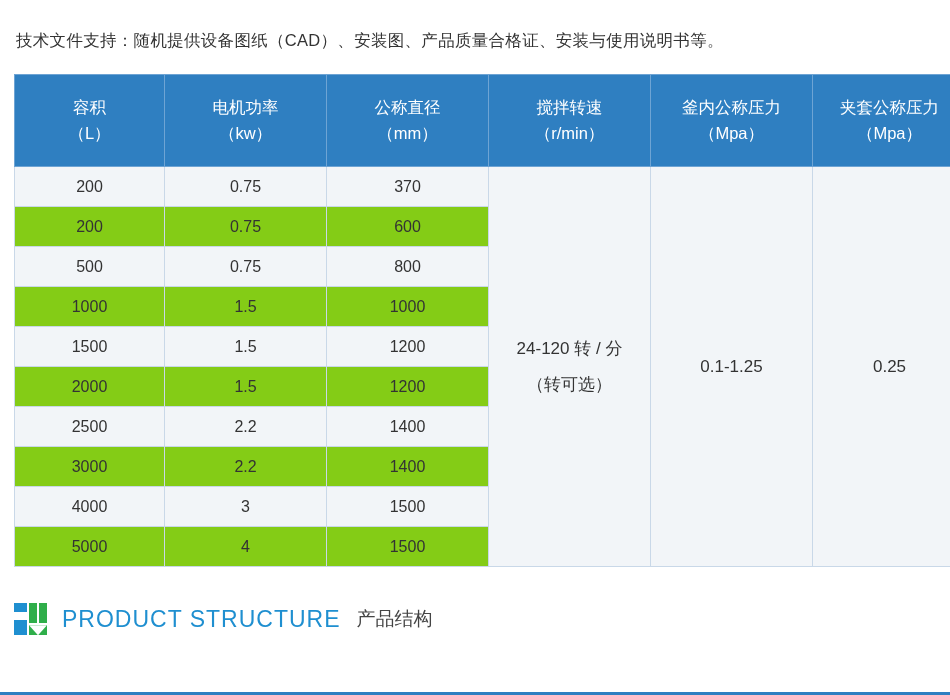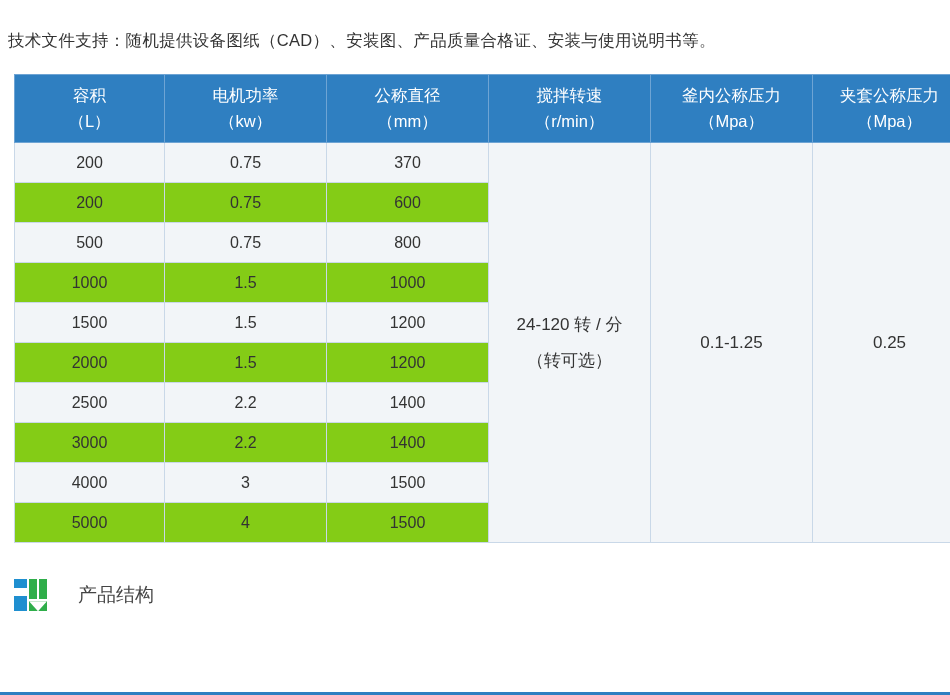--- a/index.html
+++ b/index.html
@@ -95,41 +95,41 @@
   .title-cn {
     font-size: 19px;
     color: #444444;
     margin-left: 16px;
   }
 
   
   .intro {
     font-size: 16.5px;
     color: #333333;
-    padding: 30px 0 0 8px;
+    padding: 30px 0 0 16px;
     letter-spacing: 0.3px;
   }
 
   
   .table-wrap {
     padding: 22px 14px 0 14px;
   }
   table.params {
     border-collapse: collapse;
     width: 922px;
     table-layout: fixed;
   }
   table.params th {
     background: #2f7fc1;
     color: #ffffff;
     font-weight: normal;
     font-size: 16.5px;
     line-height: 1.55;
     border: 1px solid #6ea4d4;
-    padding: 8px 2px;
+    padding: 20px 2px;
     vertical-align: middle;
   }
   table.params td {
     border: 1px solid #c9d8e8;
     text-align: center;
     vertical-align: middle;
     font-size: 16px;
     color: #333333;
     height: 39px;
     padding: 0;
@@ -263,17 +263,18 @@
 
   <div class="section-header bottom">
     <span class="logo-mark">
       <span class="lm-bracket"></span>
       <span class="lm-notch"></span>
       <span class="lm-arrow1"></span>
       <span class="lm-arrow2"></span>
       <span class="lm-bar"></span>
       <span class="lm-cut"></span>
     </span>
+    <span class="title-en">PRODUCT STRUCTURE</span>
     <span class="title-cn">产品结构</span>
   </div>
 
   <div class="bottom-rule"></div>
 </div>
 
 </body></html>

